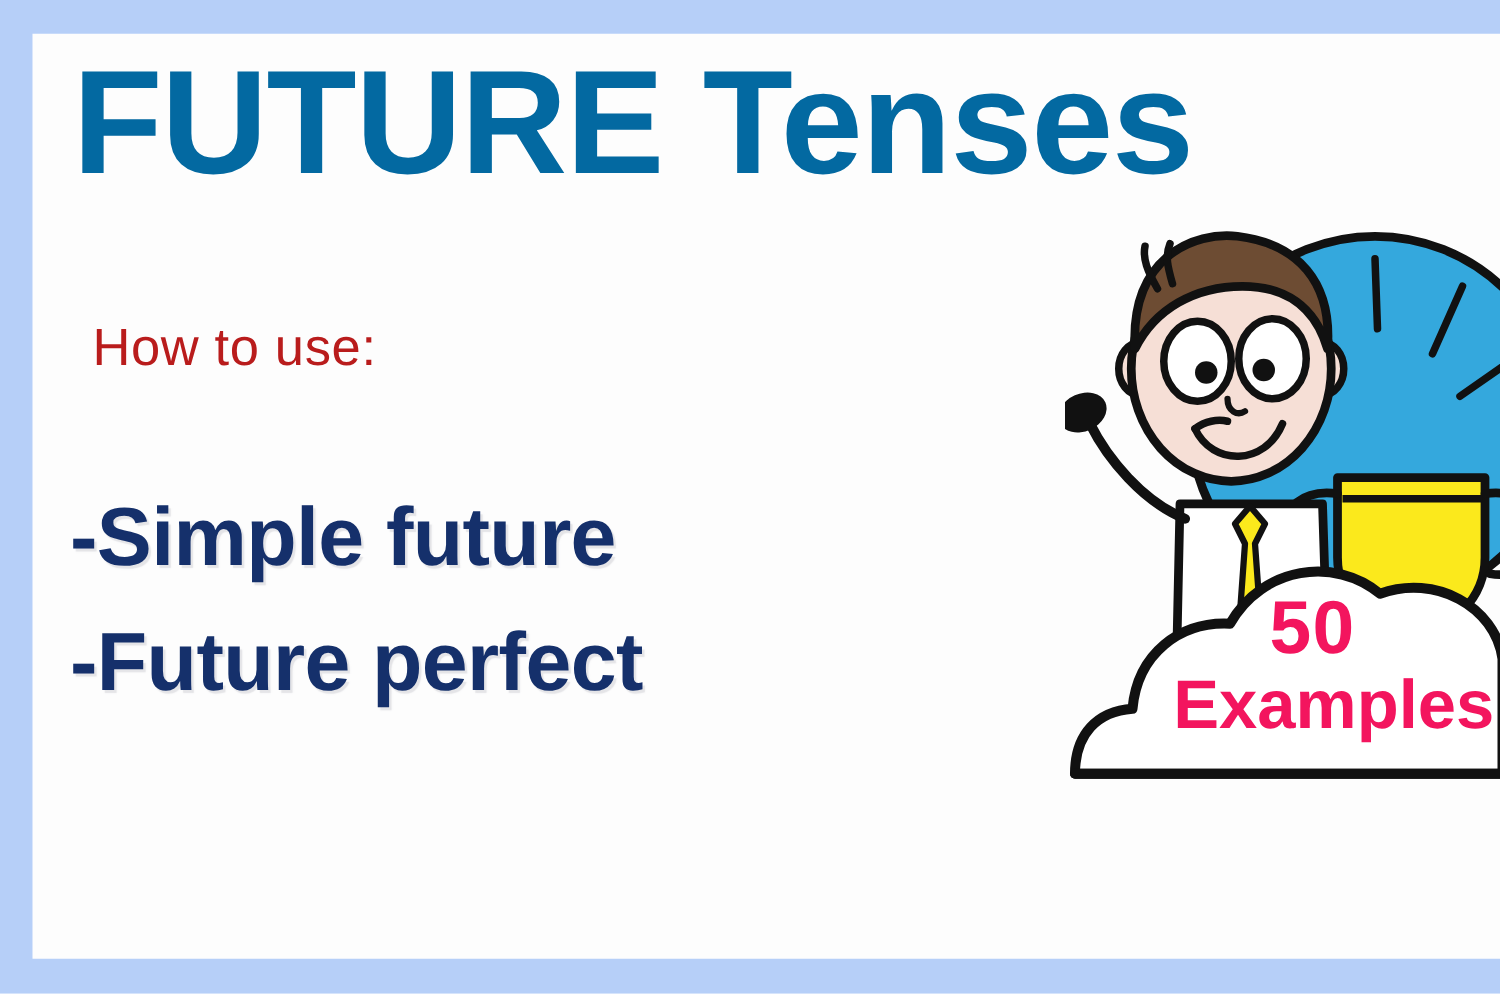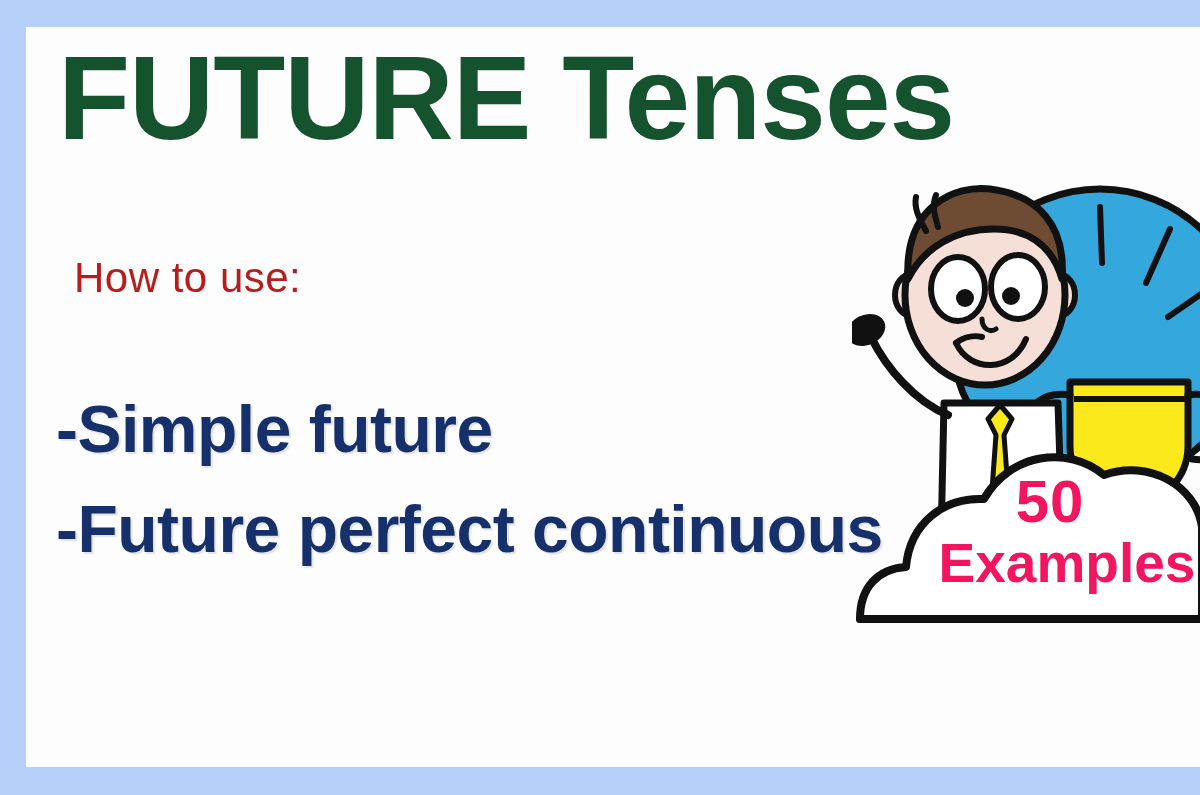--- a/index.html
+++ b/index.html
@@ -33,21 +33,21 @@
 
   
   #title {
     position: absolute;
     left: 32px;
     top: 12px;
     font-size: 118px;
     line-height: 1.0;
     font-weight: 700;
     letter-spacing: -1px;
-    color: #14532d;
+    color: #0369a1;
     white-space: nowrap;
     font-family: "Liberation Sans", sans-serif;
   }
 
   
   #subtitle {
     position: absolute;
     left: 48px;
     top: 230px;
     font-size: 42px;
@@ -187,17 +187,17 @@
       <div id="cloud-number">50</div>
       <div id="cloud-label">Examples</div>
     </div>
 
     <div id="title">FUTURE Tenses</div>
 
     <div id="subtitle">How to use:</div>
 
     <div id="list">
       <div class="list-item">-Simple future</div>
-      <div class="list-item">-Future perfect continuous</div>
+      <div class="list-item">-Future perfect</div>
     </div>
 
   </div>
 </div>
 
 </body></html>

